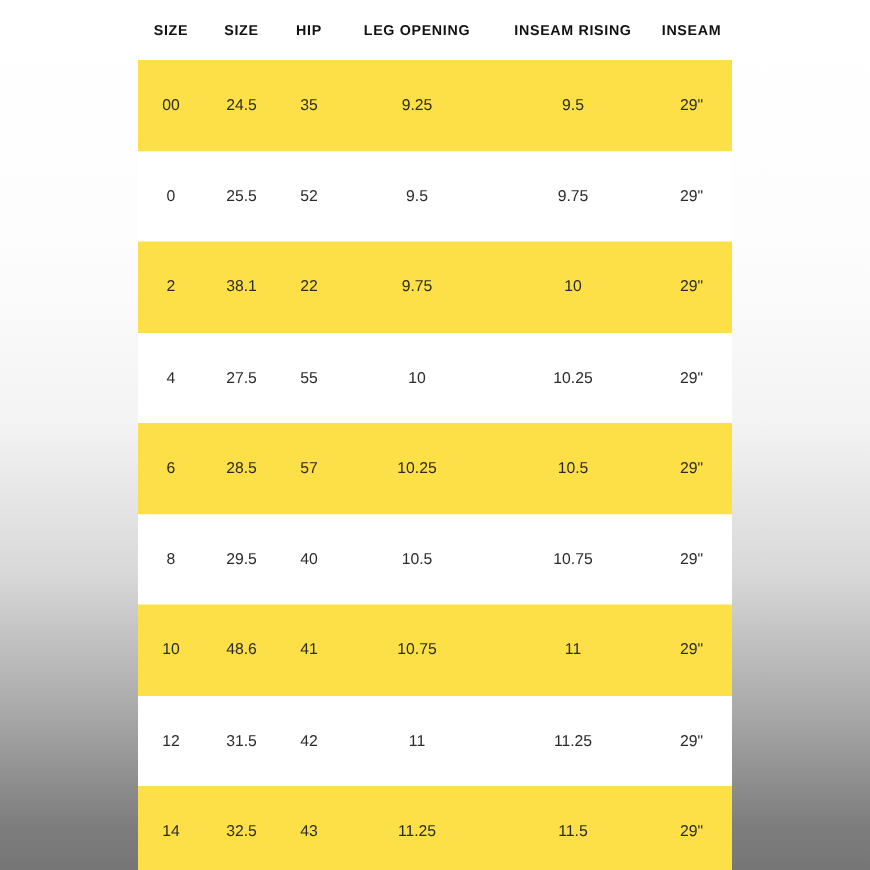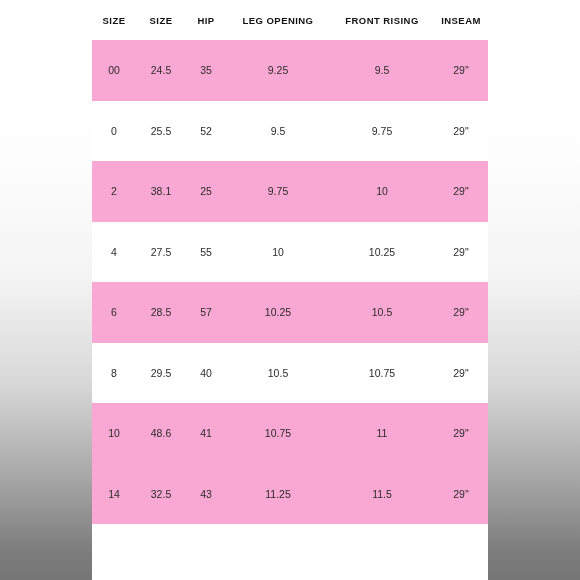--- a/index.html
+++ b/index.html
@@ -68,21 +68,21 @@
     padding: 0;
     vertical-align: middle;
     text-align: center;
     font-size: 10.5px;
     font-weight: normal;
     color: #2b2b2b;
     white-space: nowrap;
   }
 
   .size-table tbody tr.stripe td {
-    background: #f9a8d4;
+    background: #fde047;
   }
   .size-table tbody tr.plain td {
     background: #ffffff;
   }
 
   
   .col-size    { width: 44px; }
   .col-waist   { width: 50px; }
   .col-hip     { width: 40px; }
   .col-leg     { width: 104px; }
@@ -106,21 +106,21 @@
         <col class="col-front">
         <col class="col-inseam">
       </colgroup>
 
       <thead>
         <tr>
           <th>SIZE</th>
           <th>SIZE</th>
           <th>HIP</th>
           <th>LEG OPENING</th>
-          <th>FRONT RISING</th>
+          <th>INSEAM RISING</th>
           <th>INSEAM</th>
         </tr>
       </thead>
 
       <tbody id="table-body">
           <tr class="stripe">
             <td>00</td>
             <td>24.5</td>
             <td>35</td>
             <td>9.25</td>
@@ -131,21 +131,21 @@
             <td>0</td>
             <td>25.5</td>
             <td>52</td>
             <td>9.5</td>
             <td>9.75</td>
             <td>29"</td>
           </tr>
           <tr class="stripe">
             <td>2</td>
             <td>38.1</td>
-            <td>25</td>
+            <td>22</td>
             <td>9.75</td>
             <td>10</td>
             <td>29"</td>
           </tr>
           <tr class="plain">
             <td>4</td>
             <td>27.5</td>
             <td>55</td>
             <td>10</td>
             <td>10.25</td>
@@ -168,20 +168,28 @@
             <td>29"</td>
           </tr>
           <tr class="stripe">
             <td>10</td>
             <td>48.6</td>
             <td>41</td>
             <td>10.75</td>
             <td>11</td>
             <td>29"</td>
           </tr>
+          <tr class="plain">
+            <td>12</td>
+            <td>31.5</td>
+            <td>42</td>
+            <td>11</td>
+            <td>11.25</td>
+            <td>29"</td>
+          </tr>
           <tr class="stripe">
             <td>14</td>
             <td>32.5</td>
             <td>43</td>
             <td>11.25</td>
             <td>11.5</td>
             <td>29"</td>
           </tr>
         </tbody>
 

